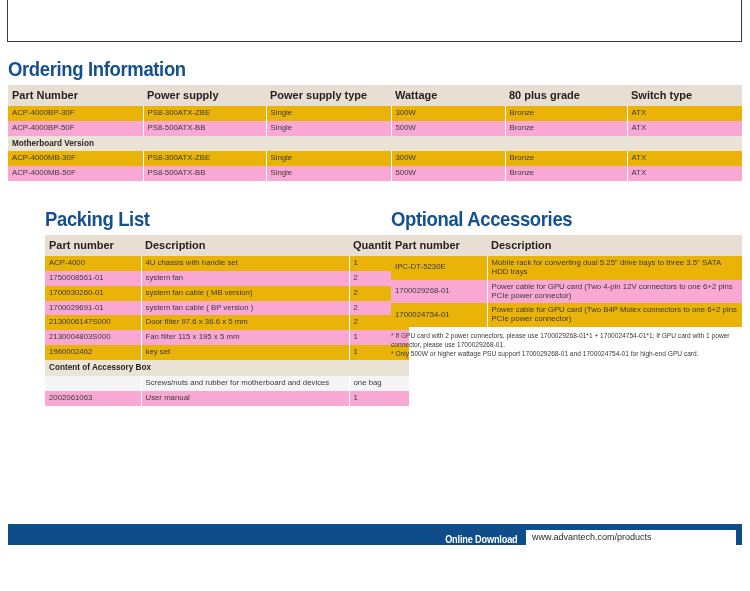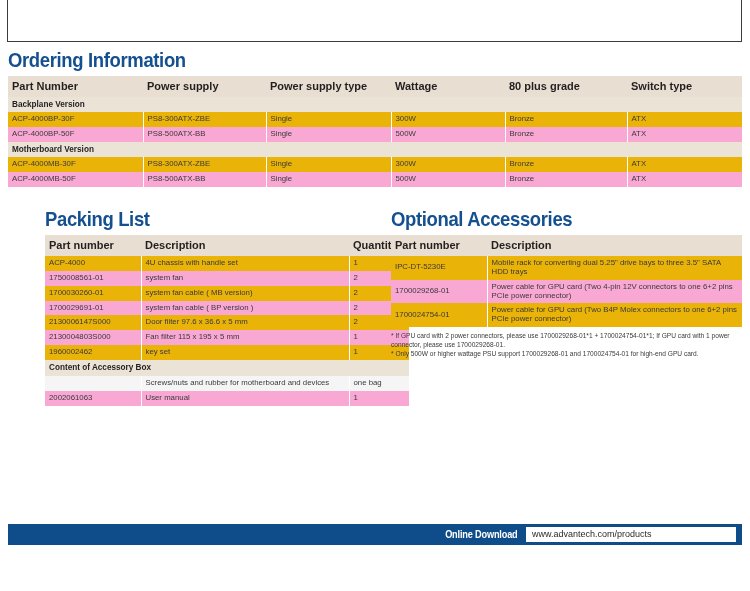--- a/index.html
+++ b/index.html
@@ -76,21 +76,21 @@
     border-right: none;
   }
   tr.r-light td { background: #eab308; }
   tr.r-dark  td { background: #f9a8d4; }
   tr.r-white td { background: #f5f5f5; }
 
   
   #ordering-section {
     position: absolute;
     left: 8px;
-    top: 49px;
+    top: 58px;
     width: 656px;
   }
   #ordering-section .heading { margin-bottom: 6px; }
 
   #packing-section {
     position: absolute;
     left: 8px;
     top: 208px;
     width: 364px;
     margin-left: 37px;
@@ -115,21 +115,21 @@
 
   
   #footer-bar {
     position: absolute;
     left: 8px;
     top: 524px;
     width: 734px;
     height: 21px;
     background: #0f4c8a;
     display: flex;
-    align-items: center;
+    align-items: flex-end;
     justify-content: flex-end;
   }
   #footer-label {
     color: #ffffff;
     font-weight: bold;
     font-size: 10px;
     letter-spacing: -0.2px;
     margin-right: 5px;
     transform: scaleX(0.92);
   }
@@ -167,23 +167,20 @@
       <tr>
         <th>Part Number</th>
         <th>Power supply</th>
         <th>Power supply type</th>
         <th>Wattage</th>
         <th>80 plus grade</th>
         <th>Switch type</th>
       </tr>
     </thead>
     <tbody>
-      <tr class="sect">
-        <td colspan="6">Backplane Version</td>
-      </tr>
       <tr class="r-light">
         <td>ACP-4000BP-30F</td>
         <td>PS8-300ATX-ZBE</td>
         <td>Single</td>
         <td>300W</td>
         <td>Bronze</td>
         <td>ATX</td>
       </tr>
       <tr class="r-dark">
         <td>ACP-4000BP-50F</td>

